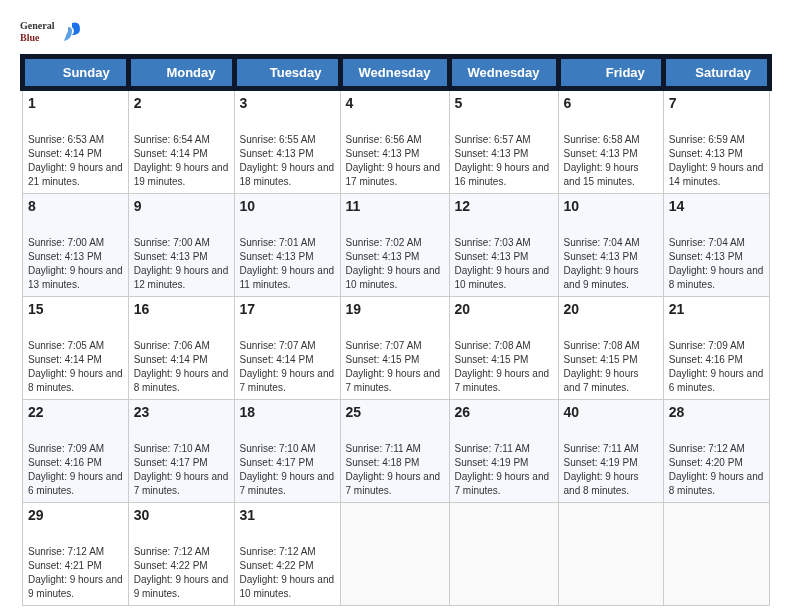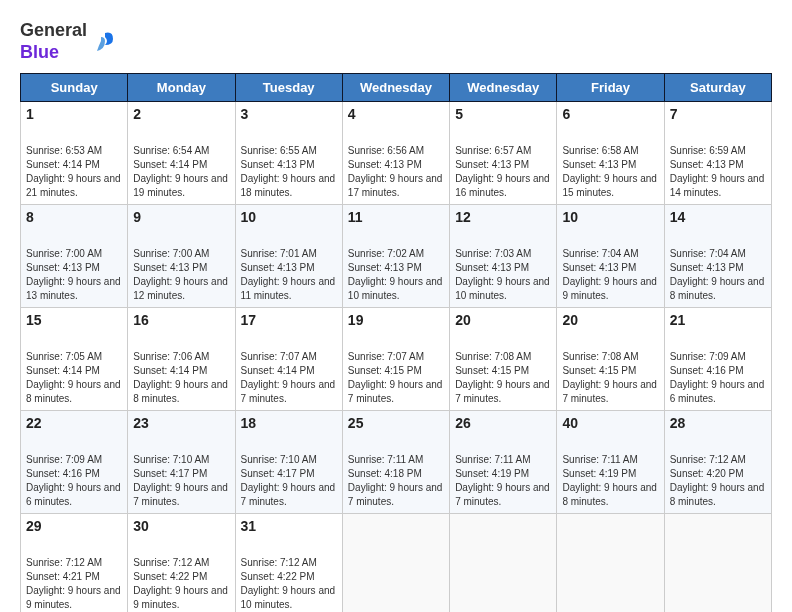--- a/index.html
+++ b/index.html
@@ -34,25 +34,25 @@
       color: #555;
     }
     .calendar {
       width: 100%;
       border-collapse: collapse;
       font-size: 11px;
     }
     .calendar thead tr th {
       background-color: #3d7bbf;
       color: #fff;
-      padding: 6px 4px;
-      text-align: center;
+      padding: 6px 16px;
+      text-align: right;
       font-size: 13px;
       font-weight: bold;
-      border: 1px solid #0f172a;
+      border: 5px solid #0f172a;
     }
     .calendar tbody tr td {
       border: 1px solid #ccc;
       vertical-align: top;
       padding: 4px 5px;
       width: 107px;
       min-height: 80px;
       background: #fff;
     }
     .calendar tbody tr:nth-child(even) td {
@@ -73,24 +73,24 @@
     }
     .empty-cell {
       background: #f9f9f9 !important;
     }
   </style>
 </head>
 <body>
 
 <div class="header">
   <div class="logo">
-  <div style="font-family: Liberation Sans, sans-serif; font-size: 18px; font-weight: bold; line-height: 1.2; color: #333; display: flex; align-items: center; gap: 4px;">
+  <div style="font-family: Liberation Serif, serif; font-size: 10px; font-weight: bold; line-height: 1.2; color: #333; display: flex; align-items: center; gap: 4px;">
     <div>
       <div style="color:#333;">General</div>
-      <div style="color:#6d28d9;">Blue</div>
+      <div style="color:#7f1d1d;">Blue</div>
     </div>
     <svg width="22" height="22" viewBox="0 0 22 22">
       <path d="M 14 2 Q 22 0 22 8 Q 22 14 14 14 Q 18 10 14 6 Z" fill="#1a73e8"></path>
       <path d="M 10 6 Q 14 6 14 10 Q 14 18 6 20 Q 8 14 10 10 Z" fill="#5ba0e0"></path>
     </svg>
   </div>
 </div>
   <div class="title-block">
     <div class="main-title"></div>
     <div class="subtitle"></div>

